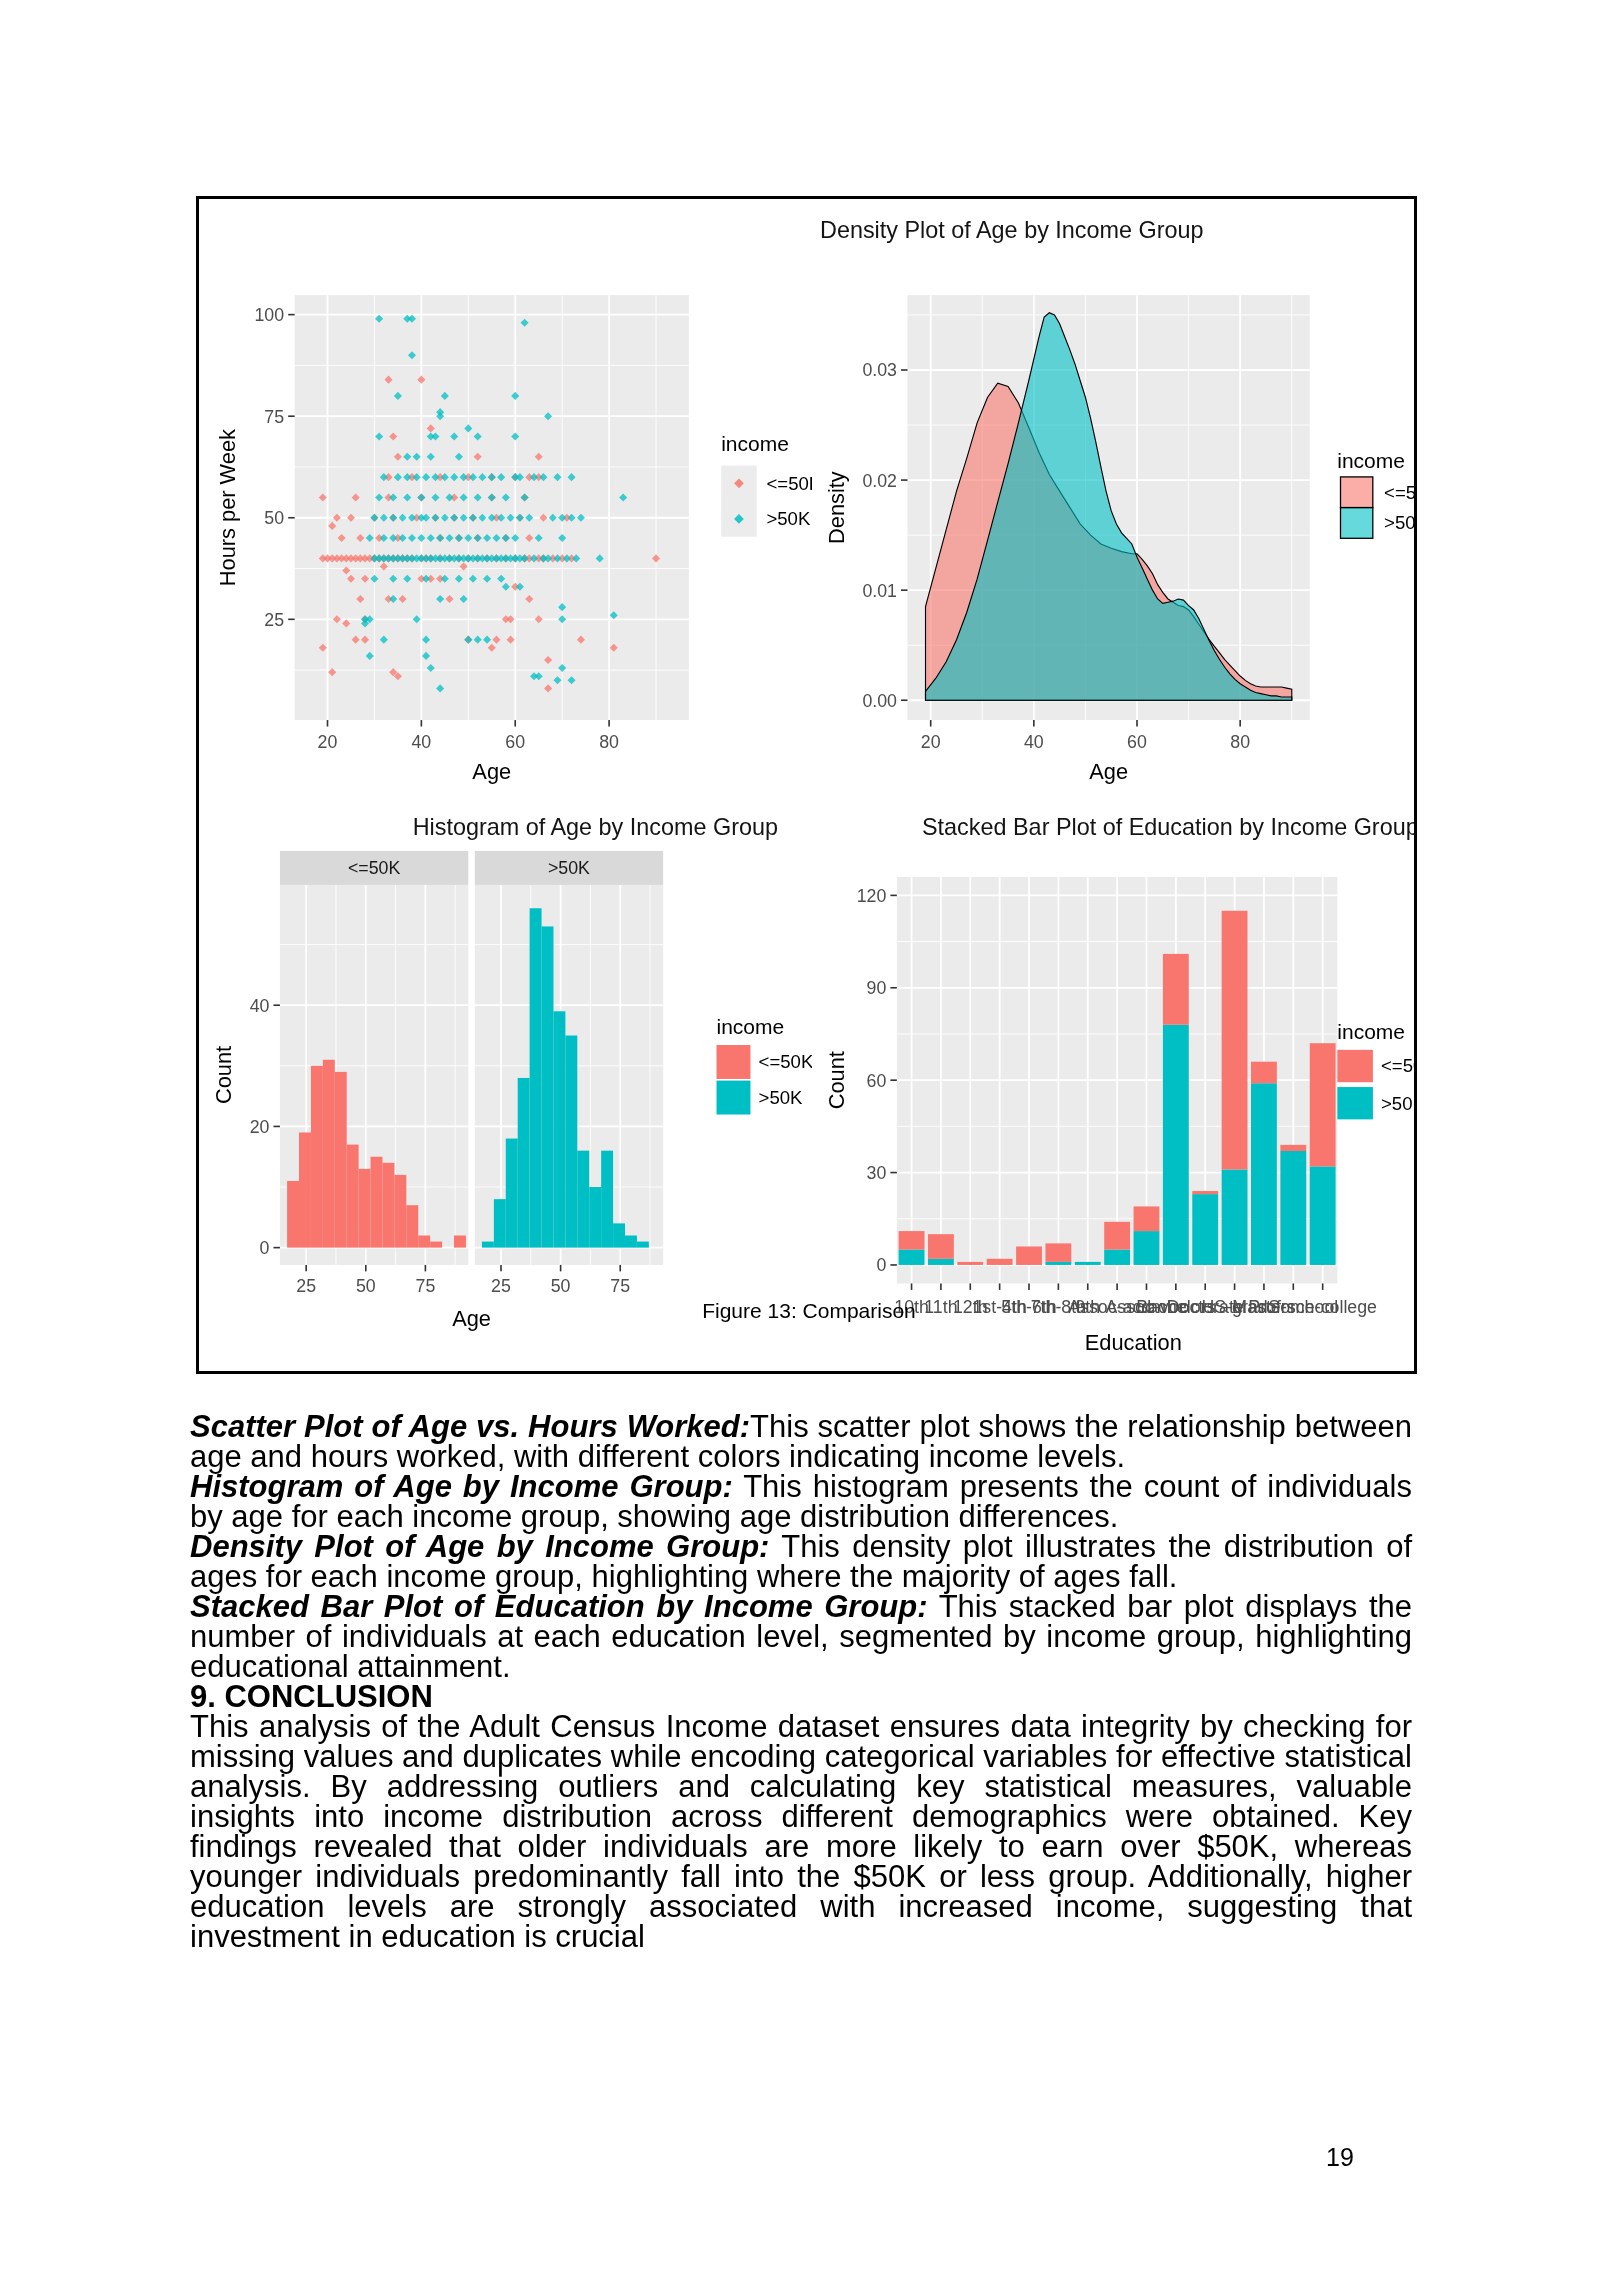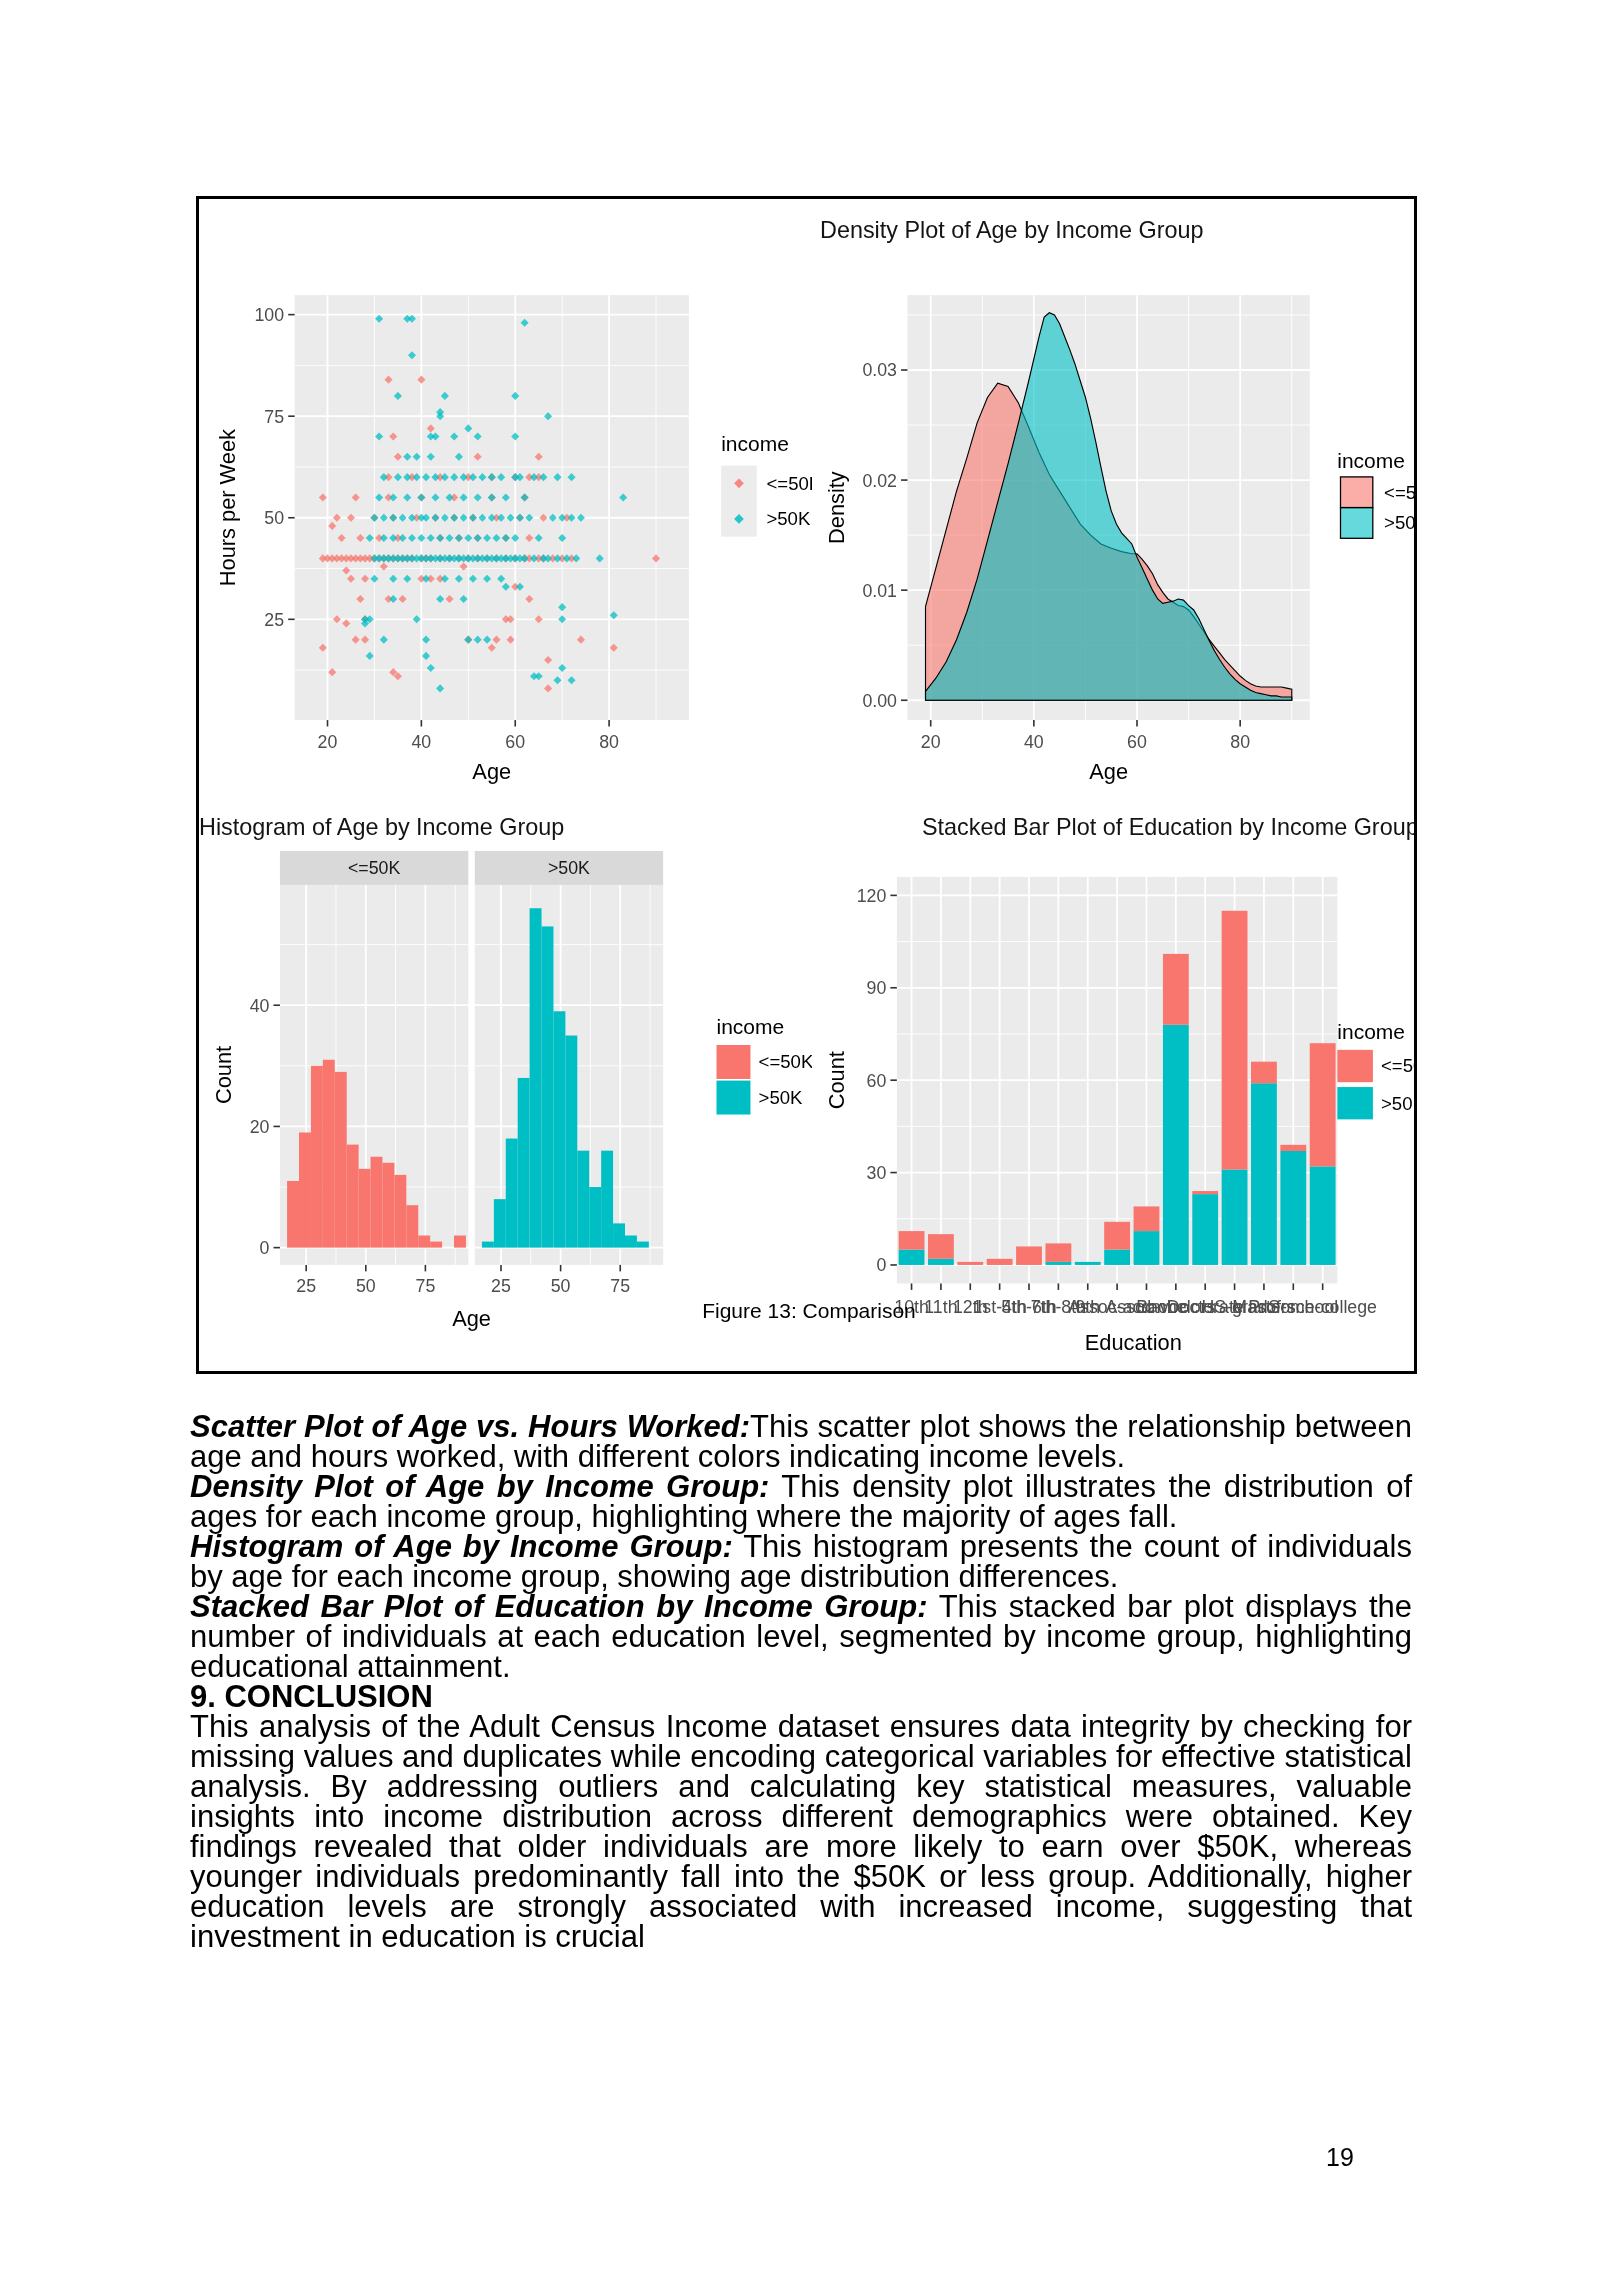--- a/index.html
+++ b/index.html
@@ -9,21 +9,21 @@
               border:3.2px solid #000;overflow:hidden;background:#fff;}
   .quad{position:absolute;}
   #q-scatter{left:0;top:0;width:613px;height:597px;}
   #q-density{left:613px;top:0;width:687px;height:597px;}
   #q-hist{left:0;top:597px;width:613px;height:574px;}
   #q-stacked{left:613px;top:597px;width:687px;height:574px;}
   .quad svg{position:absolute;left:0;top:0;display:block;}
   .chart-title{position:absolute;font-size:23.4px;color:#141414;z-index:2;}
   .t-scatter{left:0;top:18px;width:595px;text-align:center;}
   .t-density{left:8px;top:18px;width:602px;text-align:left;}
-  .t-hist{left:0;top:18px;width:579px;text-align:left;}
+  .t-hist{left:0;top:18px;width:579px;text-align:right;}
   .t-stacked{left:110px;top:18px;width:728px;white-space:nowrap;}
   .caption{position:absolute;left:198px;top:1299px;width:1222px;text-align:center;font-size:21px;}
   .textblock{position:absolute;left:190px;top:1412px;width:1222px;font-size:31px;
              line-height:30px;text-align:justify;}
   .textblock p{margin:0;padding:0;}
   .lead{font-weight:700;font-style:italic;}
   .h{font-weight:700;}
   .pageno{position:absolute;left:1261px;top:2143px;width:158px;text-align:center;font-size:25px;}
   svg text{font-family:"Liberation Sans",sans-serif;}
 </style>
@@ -601,22 +601,22 @@
           <rect x="650" y="360" width="44" height="40" fill="#00BFC4"></rect>
           <text x="704" y="380" font-size="23" text-anchor="start" fill="#000" dy="8">&gt;50K</text>
         </svg>
     </div>
   </div>
 
   <div class="caption">Figure 13: Comparison</div>
 
   <div class="textblock">
     <p><span class="lead">Scatter Plot of Age vs. Hours Worked:</span><span>This scatter plot shows the relationship between age and hours worked, with different colors indicating income levels.</span></p>
+    <p><span class="lead">Histogram of Age by Income Group:</span><span> This histogram presents the count of individuals by age for each income group, showing age distribution differences.</span></p>
     <p><span class="lead">Density Plot of Age by Income Group:</span><span> This density plot illustrates the distribution of ages for each income group, highlighting where the majority of ages fall.</span></p>
-    <p><span class="lead">Histogram of Age by Income Group:</span><span> This histogram presents the count of individuals by age for each income group, showing age distribution differences.</span></p>
     <p><span class="lead">Stacked Bar Plot of Education by Income Group:</span><span> This stacked bar plot displays the number of individuals at each education level, segmented by income group, highlighting educational attainment.</span></p>
     <p class="h">9. CONCLUSION</p>
     <p>This analysis of the Adult Census Income dataset ensures data integrity by checking for missing values and duplicates while encoding categorical variables for effective statistical analysis. By addressing outliers and calculating key statistical measures, valuable insights into income distribution across different demographics were obtained. Key findings revealed that older individuals are more likely to earn over $50K, whereas younger individuals predominantly fall into the $50K or less group. Additionally, higher education levels are strongly associated with increased income, suggesting that investment in education is crucial</p>
   </div>
 
   <div class="pageno">19</div>
 </div>
 
 
 </body></html>

